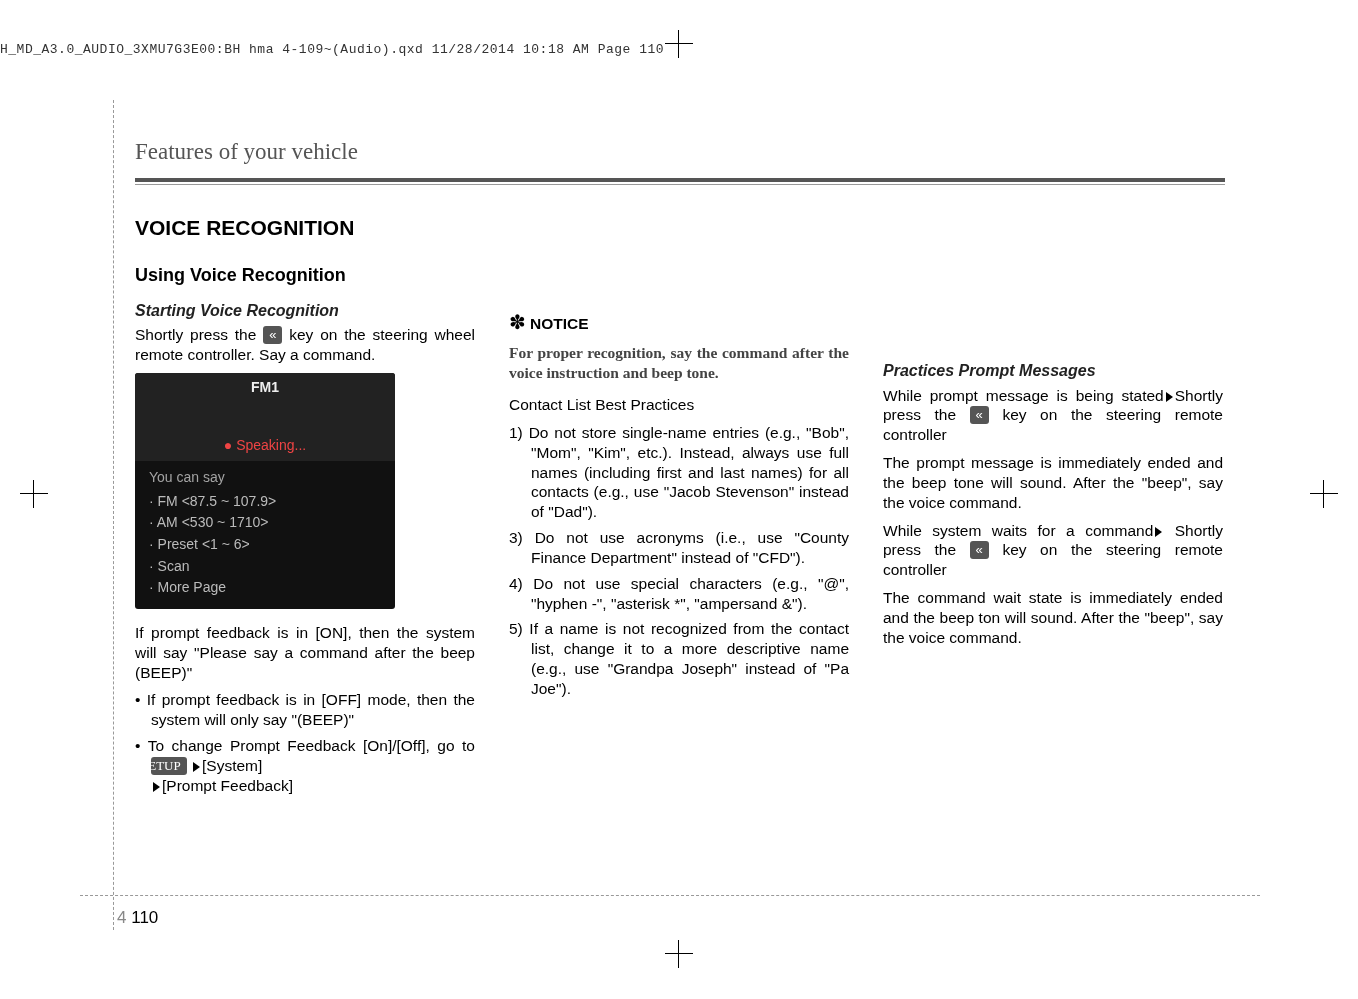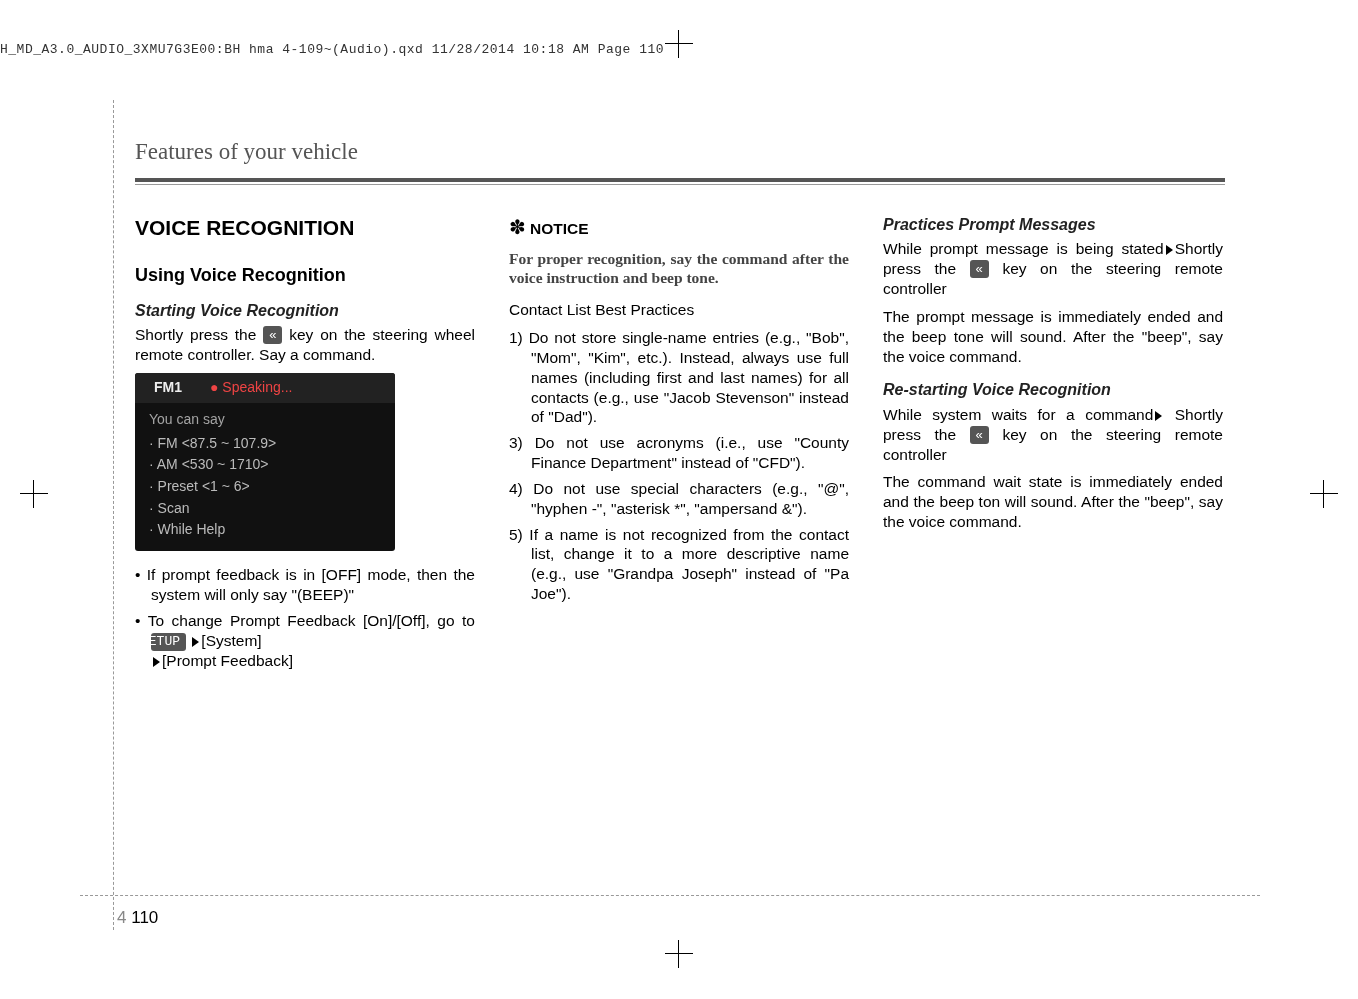--- a/index.html
+++ b/index.html
@@ -61,20 +61,21 @@
     top:6px;left:0;width:1090px;height:1px;background:#999;
   }
 
   .columns {
     position: absolute;
     top: 215px;
     left: 135px;
     width: 1090px;
     display: flex;
     gap: 34px;
+    align-items: center;
   }
   .col { width: 340px; font-size: 15.5px; line-height: 1.28; }
   h2.big { font-size: 21px; font-weight: bold; margin: 0 0 22px 0; }
   h3.med { font-size: 18px; font-weight: bold; margin: 0 0 14px 0; }
   h4.small { font-size: 16px; font-weight: bold; font-style: italic; margin: 0 0 4px 0; color:#222;}
   p { margin: 0 0 8px 0; text-align: justify;}
   .just { text-align: justify; }
   .notice-star { font-family: Georgia, serif; font-size:20px; }
   .notice-bold { font-family: Georgia, serif; font-weight:bold; color:#444;}
   ol.paren { list-style: none; padding: 0; margin:0 0 8px 0;}
@@ -85,39 +86,40 @@
   .key-badge {
     display: inline-block;
     background: #555;
     color: #fff;
     border-radius: 3px;
     padding: 0 6px;
     font-size: 13px;
     line-height: 18px;
     vertical-align: 1px;
   }
-  .key-setup { font-family: Liberation Mono, monospace; }
+  .key-setup { font-family: Liberation Serif, serif; }
   .tri { display:inline-block; width:0;height:0;border-top:5px solid transparent;border-bottom:5px solid transparent;border-left:7px solid #000; margin:0 2px; vertical-align:-1px;}
 
   .screen {
     width: 260px;
     background: #111;
     color: #ccc;
     border-radius: 3px;
     padding: 0;
     margin: 8px 0 14px 0;
     font-size: 14px;
     overflow:hidden;
   }
   .screen .sc-head{
     background:#222;
     padding:6px 19px;
     display:flex;
-    gap:28px;
+    gap:40px;
     align-items:center;
+    flex-direction:column;
   }
   .screen .sc-head .fm{color:#eee;font-weight:bold;}
   .screen .sc-head .spk{color:#ef4444; font-style:normal;}
   .screen .sc-body{
     padding:4px 14px 10px 14px;
     line-height:1.55;
     color:#bbb;
   }
   .screen .sc-say{color:#a3a3a3; margin-bottom:2px; padding-top:2px;}
 
@@ -169,24 +171,25 @@
           <span>●</span>
           <span>Speaking...</span>
         </span>
       </div>
       <div class="sc-body">
         <div class="sc-say">You can say</div>
         <div>· FM &lt;87.5 ~ 107.9&gt;</div>
         <div>· AM &lt;530 ~ 1710&gt;</div>
         <div>· Preset &lt;1 ~ 6&gt;</div>
         <div>· Scan</div>
-        <div>· While Help</div>
+        <div>· More Page</div>
       </div>
     </div>
 
+    <p class="just">If prompt feedback is in [ON], then the system will say "Please say a command after the beep (BEEP)"</p>
     <ul class="bullet">
       <li>• If prompt feedback is in [OFF] mode, then the system will only say "(BEEP)"</li>
       <li>
         <span>• To change Prompt Feedback [On]/[Off], go to </span>
         <span class="key-badge key-setup">SETUP</span>
         <span class="tri"></span><span>[System]</span>
         <br>
         <span class="tri"></span><span>[Prompt Feedback]</span>
       </li>
     </ul>
@@ -208,21 +211,20 @@
 
   <div class="col">
     <h4 class="small">Practices Prompt Messages</h4>
     <p class="just">
       <span>While prompt message is being stated</span><span class="tri"></span><span>Shortly press the </span>
       <span class="key-badge">«</span>
       <span> key on the steering remote controller</span>
     </p>
     <p class="just">The prompt message is immediately ended and the beep tone will sound. After the "beep", say the voice command.</p>
 
-    <h4 class="small" style="margin-top:14px">Re-starting Voice Recognition</h4>
     <p class="just">
       <span>While system waits for a command</span><span class="tri"></span>
       <span>Shortly press the </span>
       <span class="key-badge">«</span>
       <span> key on the steering remote controller</span>
     </p>
     <p class="just">The command wait state is immediately ended and the beep ton will sound. After the "beep", say the voice command.</p>
   </div>
 
 </div>

